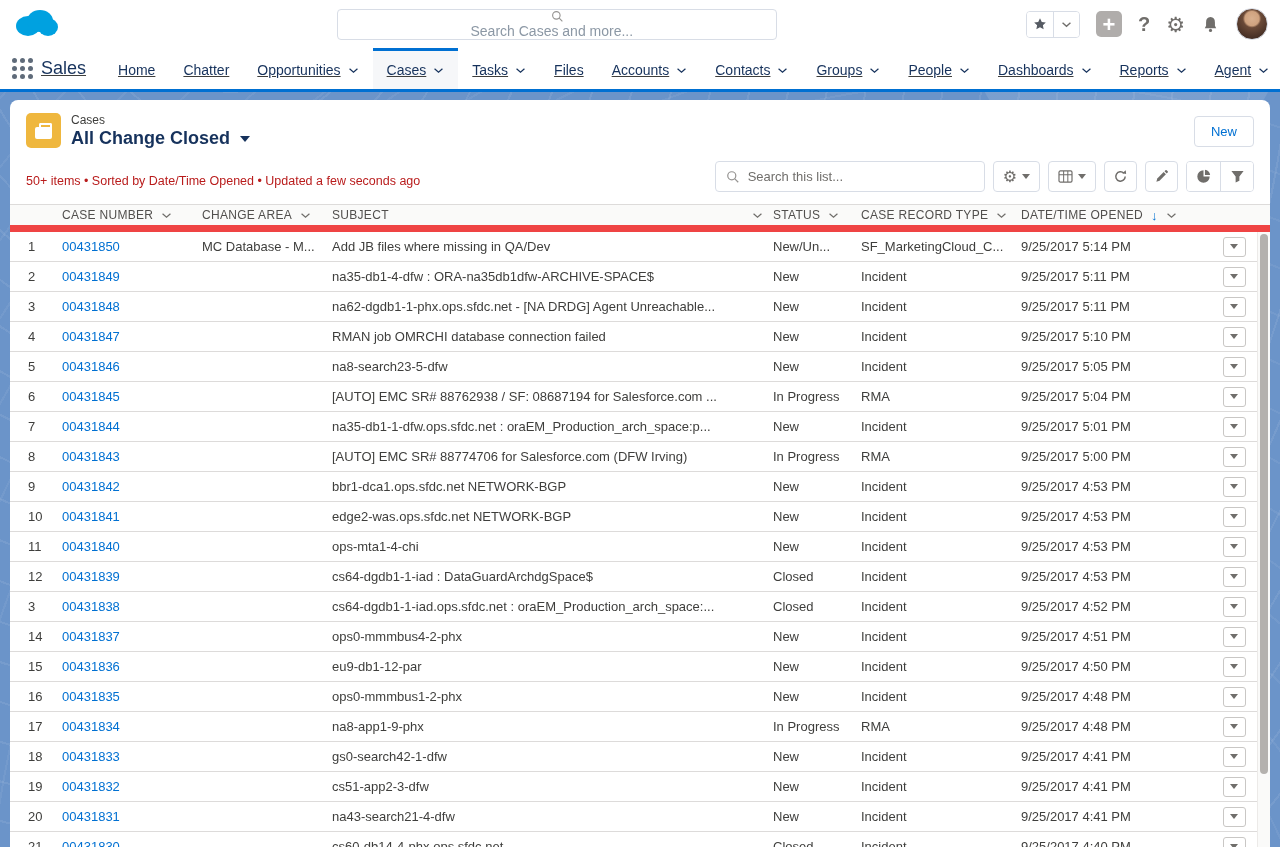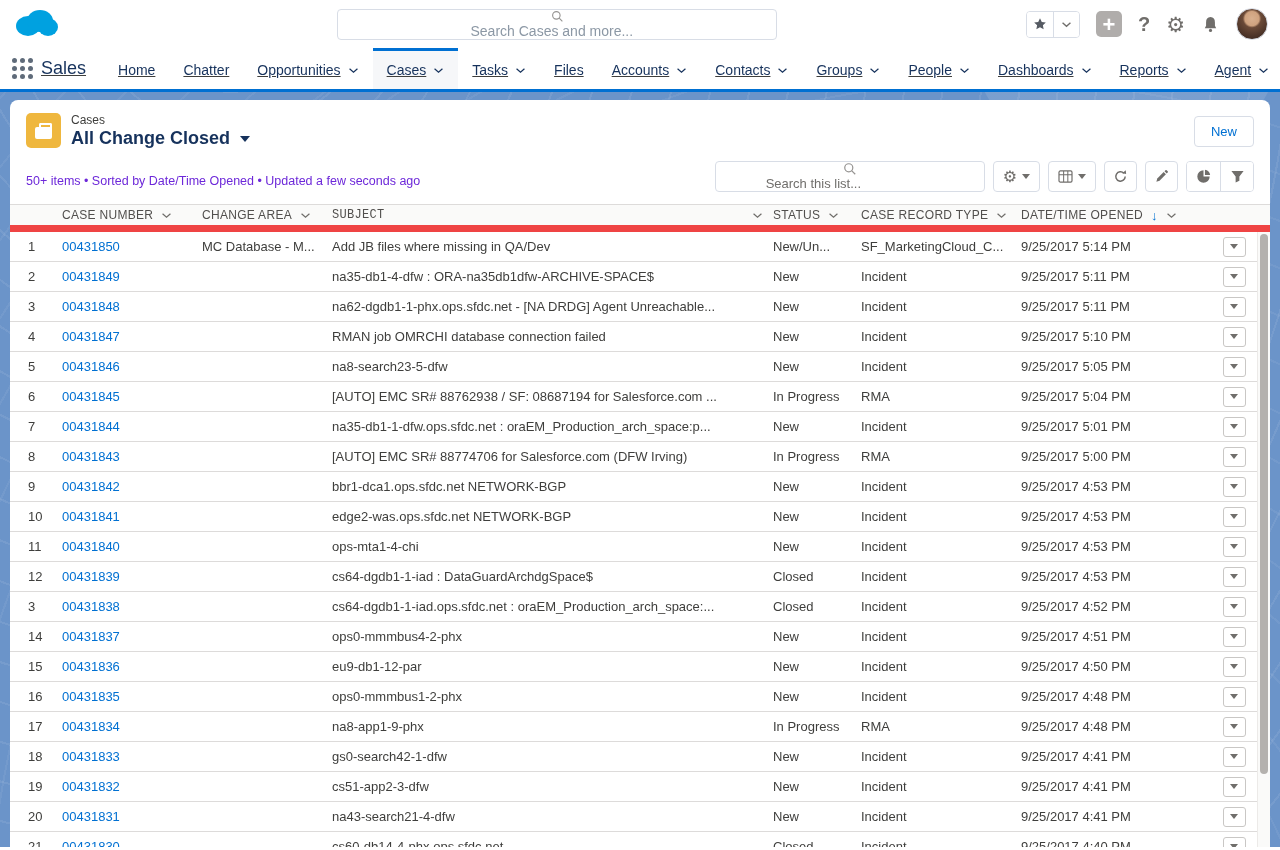--- a/index.html
+++ b/index.html
@@ -64,44 +64,44 @@
   .obj-text { margin-left:10px; }
   .obj-label { font-size:12px; color:#3e3e3c; margin-bottom:1px; }
   .view-title { display:flex; align-items:center; gap:10px; font-size:18px; font-weight:bold; color:#16325c; }
   .title-caret { width:0; height:0; border-left:5px solid transparent; border-right:5px solid transparent;
                  border-top:6px solid #16325c; cursor:pointer; }
   .new-btn { height:31px; padding:0 16px; background:#fff; border:1px solid #d8dde6; border-radius:4px;
              color:#0070d2; font-size:13px; font-family:inherit; cursor:pointer; margin-top:3px; }
 
   
   .card-sub { display:flex; justify-content:space-between; align-items:center; padding:12px 16px 12px; }
-  .summary { font-size:12.5px; color:#6d28d9; align-self:flex-end; margin-bottom:4px; }
+  .summary { font-size:12.5px; color:#b91c1c; align-self:flex-end; margin-bottom:4px; }
   .controls { display:flex; align-items:center; gap:8px; }
   .lsearch { width:270px; height:31px; border:1px solid #d8dde6; border-radius:4px; display:flex;
-             align-items:center; padding:0 10px;flex-direction:column; }
+             align-items:center; padding:0 10px; }
   .lsearch input { border:none; outline:none; flex:1; font-size:13px; color:#16325c;
                    font-family:inherit; margin-left:8px; background:transparent; }
   .lsearch input::placeholder { color:#706e6b; }
   .ctl-btn { height:31px; background:#fff; border:1px solid #d8dde6; border-radius:4px; cursor:pointer;
              display:flex; align-items:center; justify-content:center; gap:5px; padding:0 9px; }
   .ctl-btn.square { width:33px; padding:0; }
   .ctl-pair { display:flex; height:31px; border:1px solid #d8dde6; border-radius:4px; overflow:hidden; }
   .ctl-pair button { width:33px; background:#fff; border:none; cursor:pointer;
                      display:flex; align-items:center; justify-content:center; }
   .ctl-pair button + button { border-left:1px solid #d8dde6; }
   .small-gear { font-size:16px; color:#706e6b; line-height:1; }
   .tri { width:0; height:0; border-left:4px solid transparent; border-right:4px solid transparent;
          border-top:5px solid #706e6b; }
 
   
   .tgrid { display:grid; grid-template-columns:52px 140px 130px minmax(0,1fr) 88px 160px 190px 46px; }
   .thead { height:28px; background:#fafaf9; border-top:1px solid #dddbda; border-bottom:7px solid #ef4444;
            font-size:12px; color:#514f4d; letter-spacing:.3px; padding-right:13px; }
   .th { display:flex; align-items:center; gap:8px; overflow:hidden; white-space:nowrap; cursor:pointer; }
-  .th.spread { justify-content:space-between; padding-right:10px;font-family:Liberation Mono, monospace; }
+  .th.spread { justify-content:space-between; padding-right:10px; }
   .sort-arrow { color:#0070d2; font-weight:bold; font-size:13px; }
   .tbody { width:calc(100% - 13px); }
   .trow { height:30px; border-bottom:1px solid #dddbda; background:#fff; font-size:13px; }
   .c { display:flex; align-items:center; overflow:hidden; white-space:nowrap; color:#3e3e3c; }
   .c.num { padding-left:18px; }
   .c.link a { color:#0070d2; text-decoration:none; }
   .c.action { justify-content:center; }
   .rowbtn { width:23px; height:20px; background:#fff; border:1px solid #c9c7c5; border-radius:3px;
             cursor:pointer; display:flex; align-items:center; justify-content:center; }
   .rowbtn .tri { border-top-width:5px; }

